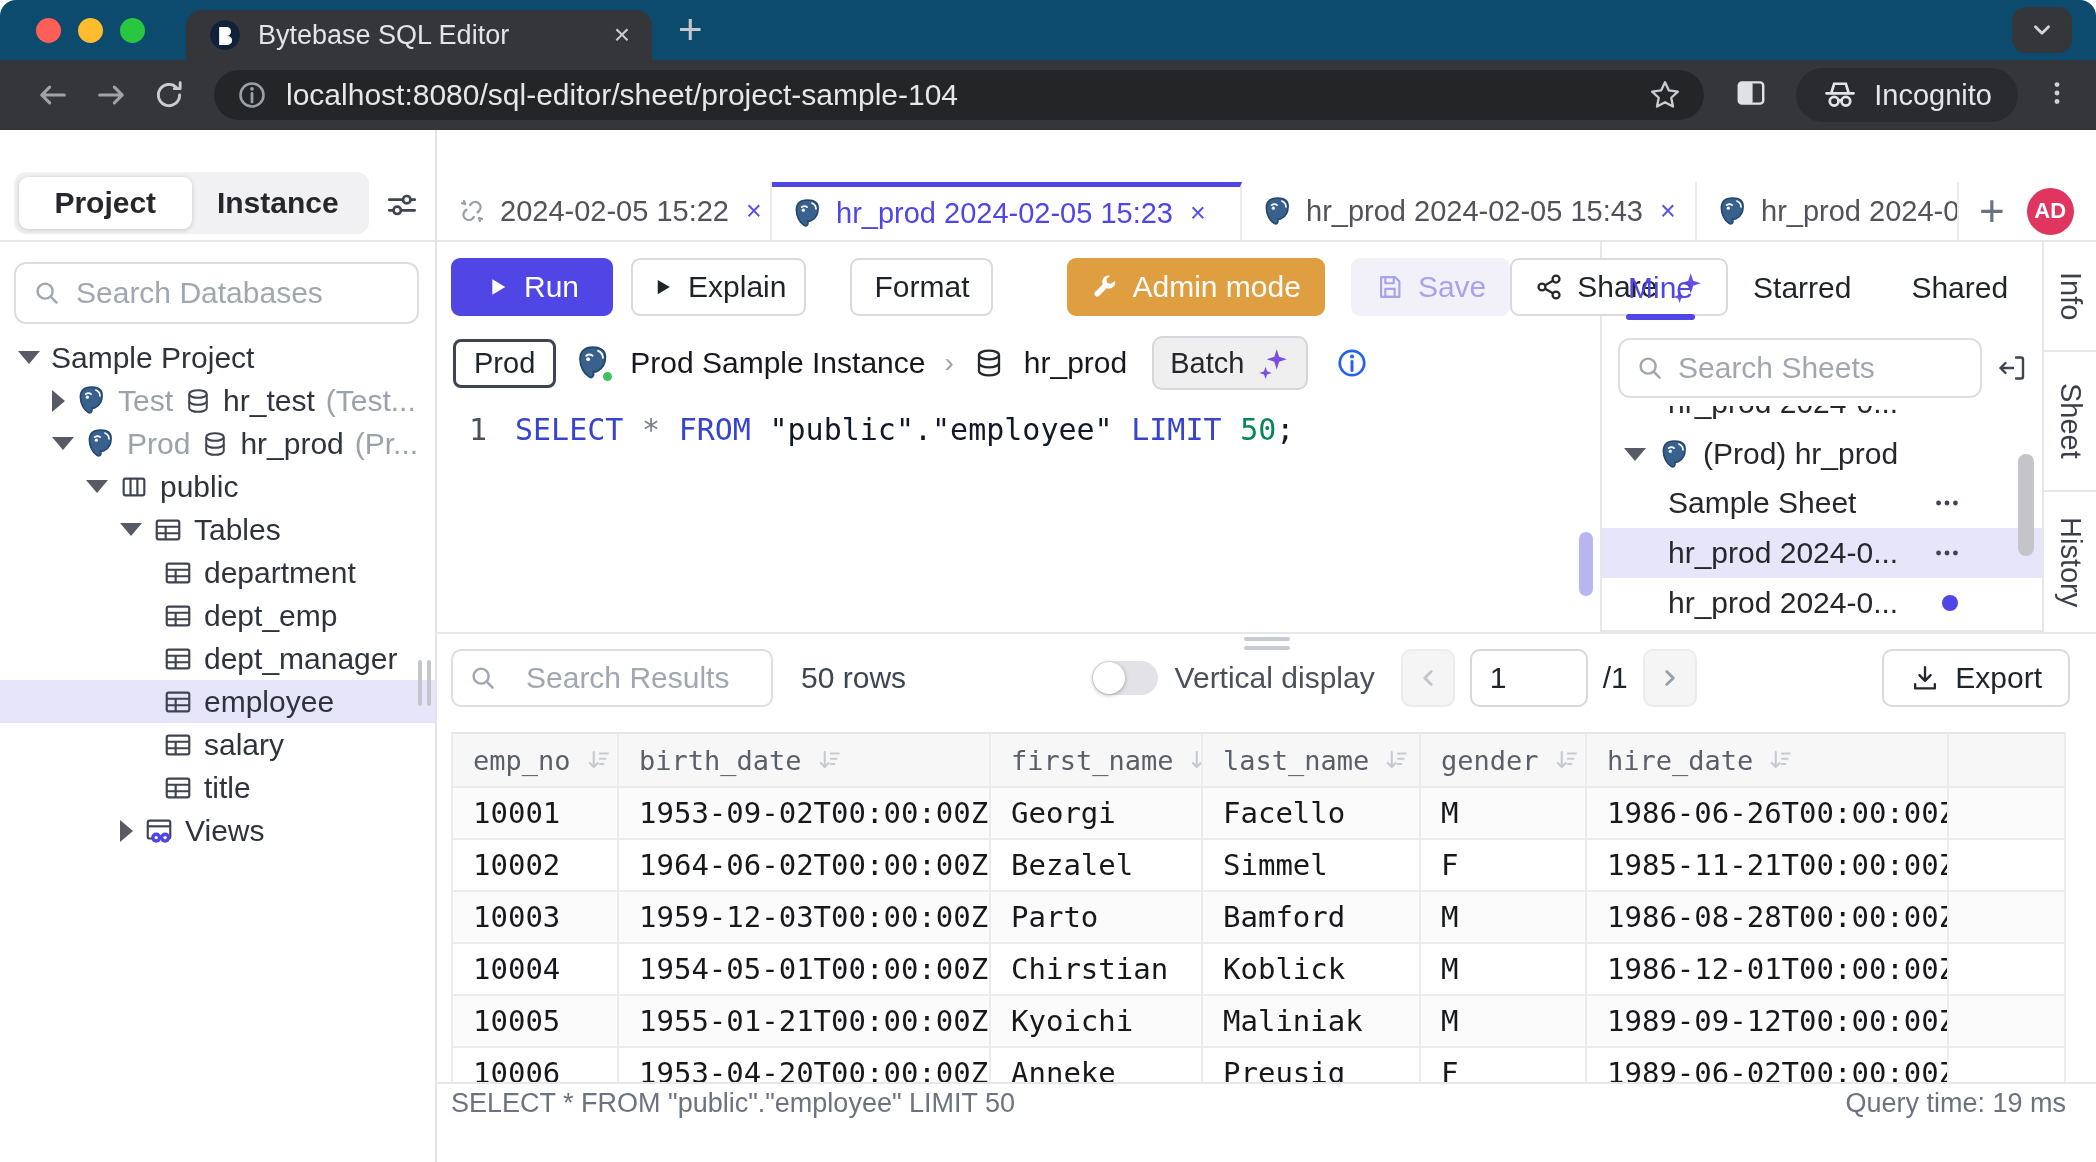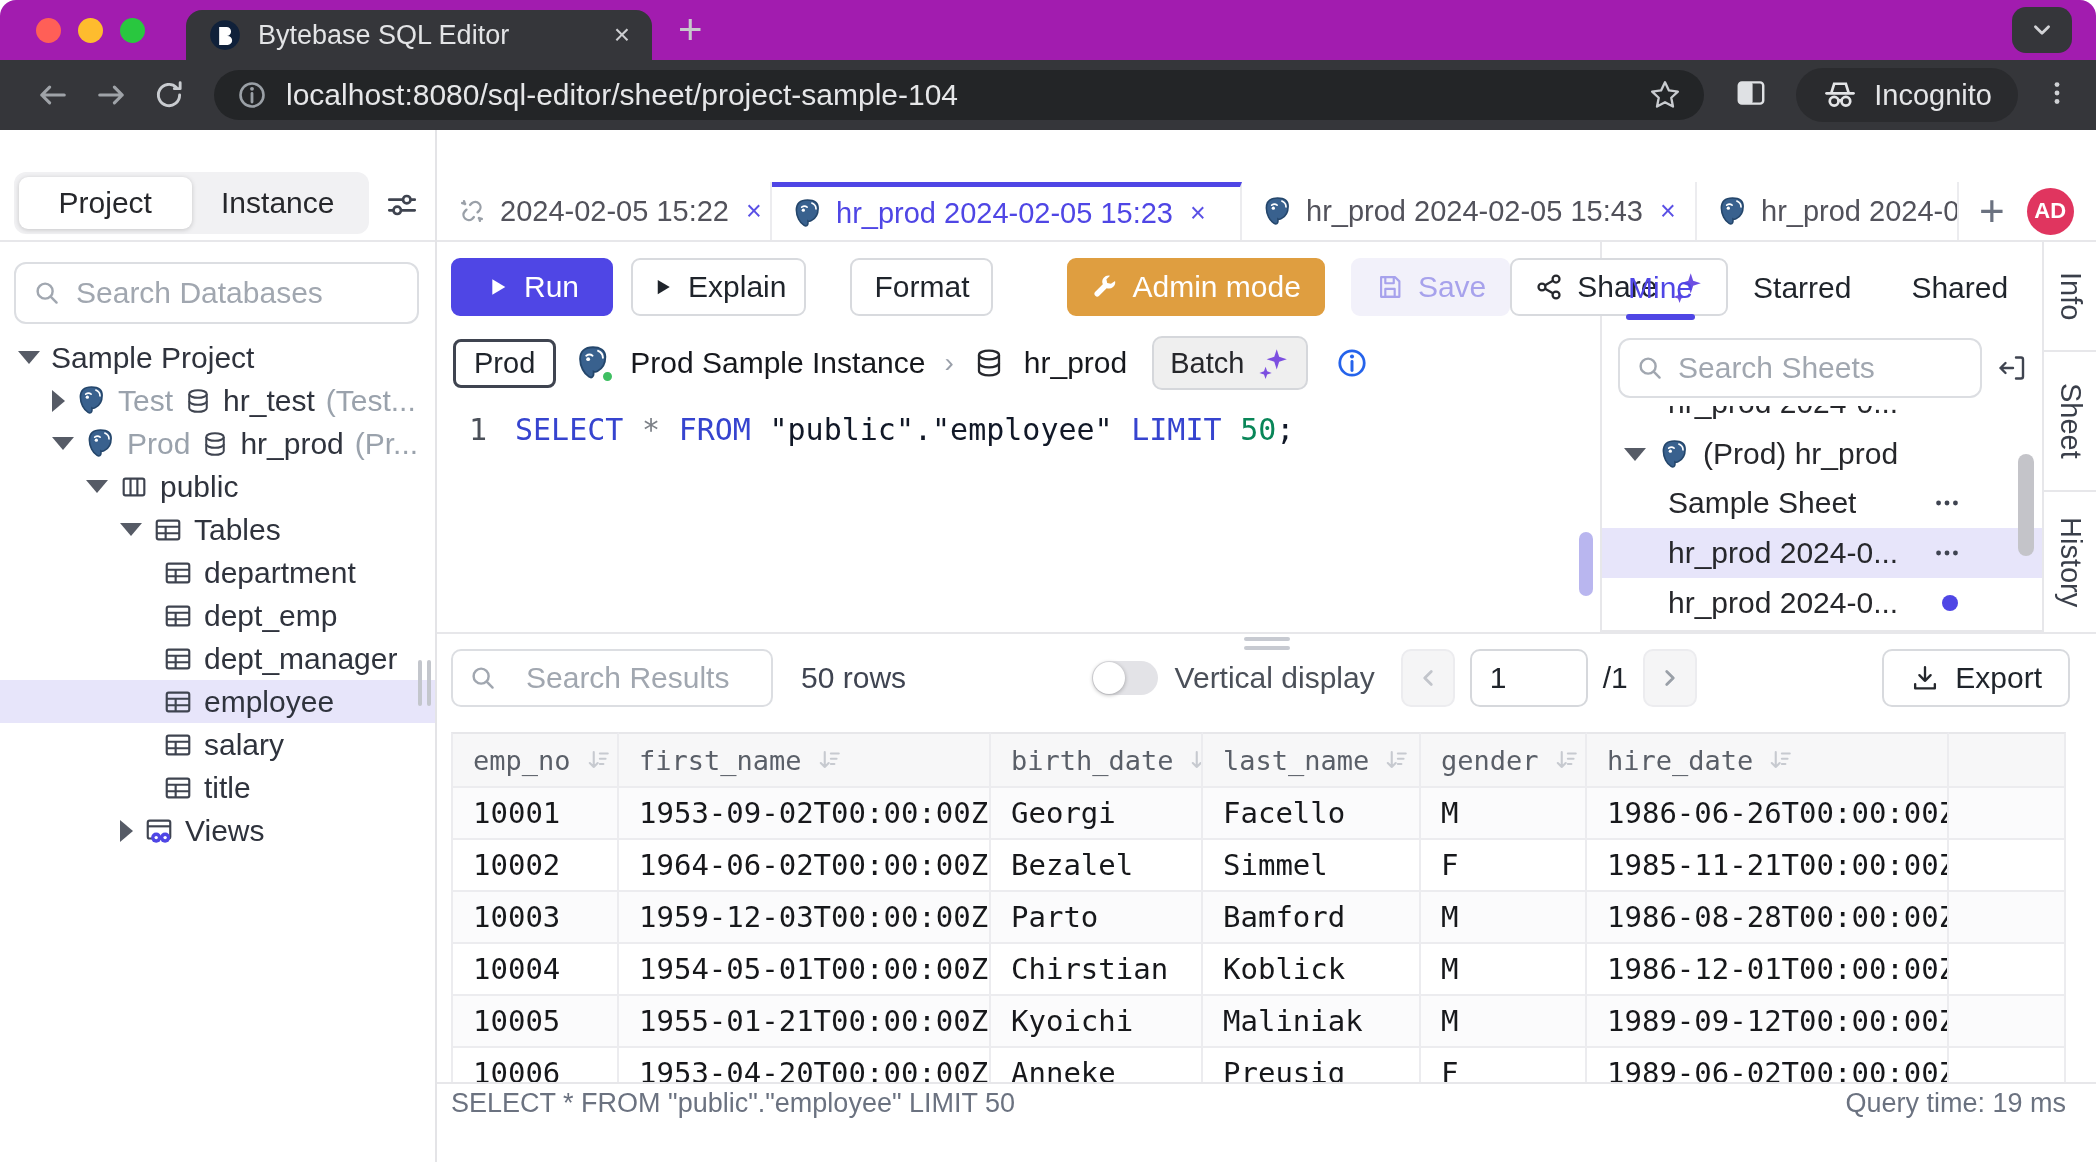--- a/index.html
+++ b/index.html
@@ -1,21 +1,21 @@
 <!DOCTYPE html>
 <html><head>
 <meta charset="utf-8">
 <style>
   * { box-sizing: border-box; margin: 0; padding: 0; }
   html,body { width:2096px; height:1162px; font-family:"Liberation Sans",sans-serif; background:#fff; }
   .screen { position:relative; width:2096px; height:1162px; overflow:hidden; border-radius:16px; background:#fff; }
 
   
   .chrome { height:130px; }
-  .tabstrip { height:60px; background:#a21caf; position:relative; display:flex; align-items:center; }
+  .tabstrip { height:60px; background:#0c4a6e; position:relative; display:flex; align-items:center; }
   .lights { display:flex; gap:17px; margin-left:36px; }
   .light { width:25px; height:25px; border-radius:50%; }
   .light.red{ background:#ff5f57; } .light.yellow{ background:#febc2e; } .light.green{ background:#29c73f; }
   .btab { position:absolute; left:186px; top:10px; width:466px; height:50px; background:#35363a; border-radius:16px 16px 0 0; display:flex; align-items:center; padding:0 22px; gap:16px; }
   .btab-title { color:#e3e4e6; font-size:27px; flex:1; white-space:nowrap; overflow:hidden; }
   .btab-x { color:#cdced1; font-size:28px; }
   .newtab { position:absolute; left:678px; top:0; height:60px; display:flex; align-items:center; color:#c7c8cb; font-size:42px; font-weight:300; }
   .ts-chev { position:absolute; right:24px; top:7px; width:60px; height:46px; background:#35363a; border-radius:14px; display:flex; align-items:center; justify-content:center; }
   .btoolbar { height:70px; background:#35363a; display:flex; align-items:center; padding:0 24px; }
   .nav-ic { width:58px; display:flex; justify-content:center; color:#9fa3a8; }
@@ -25,21 +25,21 @@
   .sidepanel { color:#dfe1e4; margin:0 14px; }
   .incog { height:54px; background:#2a2b2e; border-radius:27px; display:flex; align-items:center; gap:16px; padding:0 26px; color:#e4e5e7; font-size:29px; margin:0 14px; }
   .kebab { color:#cfd1d4; margin-left:10px; }
 
   
   .app { display:flex; height:1032px; background:#fff; }
   .icon { flex:none; }
 
   
   .sidebar { width:437px; border-right:2px solid #e4e4e7; display:flex; flex-direction:column; position:relative; }
-  .sb-head { height:112px; border-bottom:2px solid #e7e7ea; display:flex; align-items:flex-end; padding:1px 16px 6px 14px; gap:16px; }
+  .sb-head { height:112px; border-bottom:2px solid #e7e7ea; display:flex; align-items:flex-end; padding:1px 16px 6px 14px; gap:16px;font-weight:bold; }
   .seg { flex:1; height:62px; background:#f1f1f3; border-radius:12px; display:flex; padding:5px; }
   .seg-item { flex:1; border-radius:9px; display:flex; align-items:center; justify-content:center; font-size:30px; color:#26272b; }
   .seg-item.active { background:#fff; box-shadow:0 1px 5px rgba(0,0,0,.18); }
   .sliders { color:#3f4450; margin-bottom:12px; }
   .sb-search { margin:20px 16px 12px 14px; height:62px; border:2px solid #dcdee2; border-radius:12px; display:flex; align-items:center; gap:14px; padding:8px 16px; color:#a1a7b0; }
   .ph { color:#a1a7b0; font-size:30px; border:none; outline:none; background:transparent; width:100%; font-family:inherit; }
   .ph::placeholder { color:#a1a7b0; }
   .tree { flex:1; font-size:30px; color:#2f333d; overflow:hidden; position:relative; }
   .trow { height:43px; display:flex; align-items:center; gap:11px; white-space:nowrap; overflow:hidden; padding-right:8px; }
   .trow.selected { background:#e7e5fa; }
@@ -656,27 +656,27 @@
         <div class="res-table-wrap">
           <div class="grid">
 
             <div class="cell hd c0">
                 <span>emp_no</span>
                 <svg class="icon" width="28" height="28" viewBox="0 0 32 32" style="color:#c7cad0">
                   <use href="#i-sort"></use>
                 </svg>
               </div>
             <div class="cell hd">
-                <span>first_name</span>
+                <span>birth_date</span>
                 <svg class="icon" width="28" height="28" viewBox="0 0 32 32" style="color:#c7cad0">
                   <use href="#i-sort"></use>
                 </svg>
               </div>
             <div class="cell hd">
-                <span>birth_date</span>
+                <span>first_name</span>
                 <svg class="icon" width="28" height="28" viewBox="0 0 32 32" style="color:#c7cad0">
                   <use href="#i-sort"></use>
                 </svg>
               </div>
             <div class="cell hd">
                 <span>last_name</span>
                 <svg class="icon" width="28" height="28" viewBox="0 0 32 32" style="color:#c7cad0">
                   <use href="#i-sort"></use>
                 </svg>
               </div>

